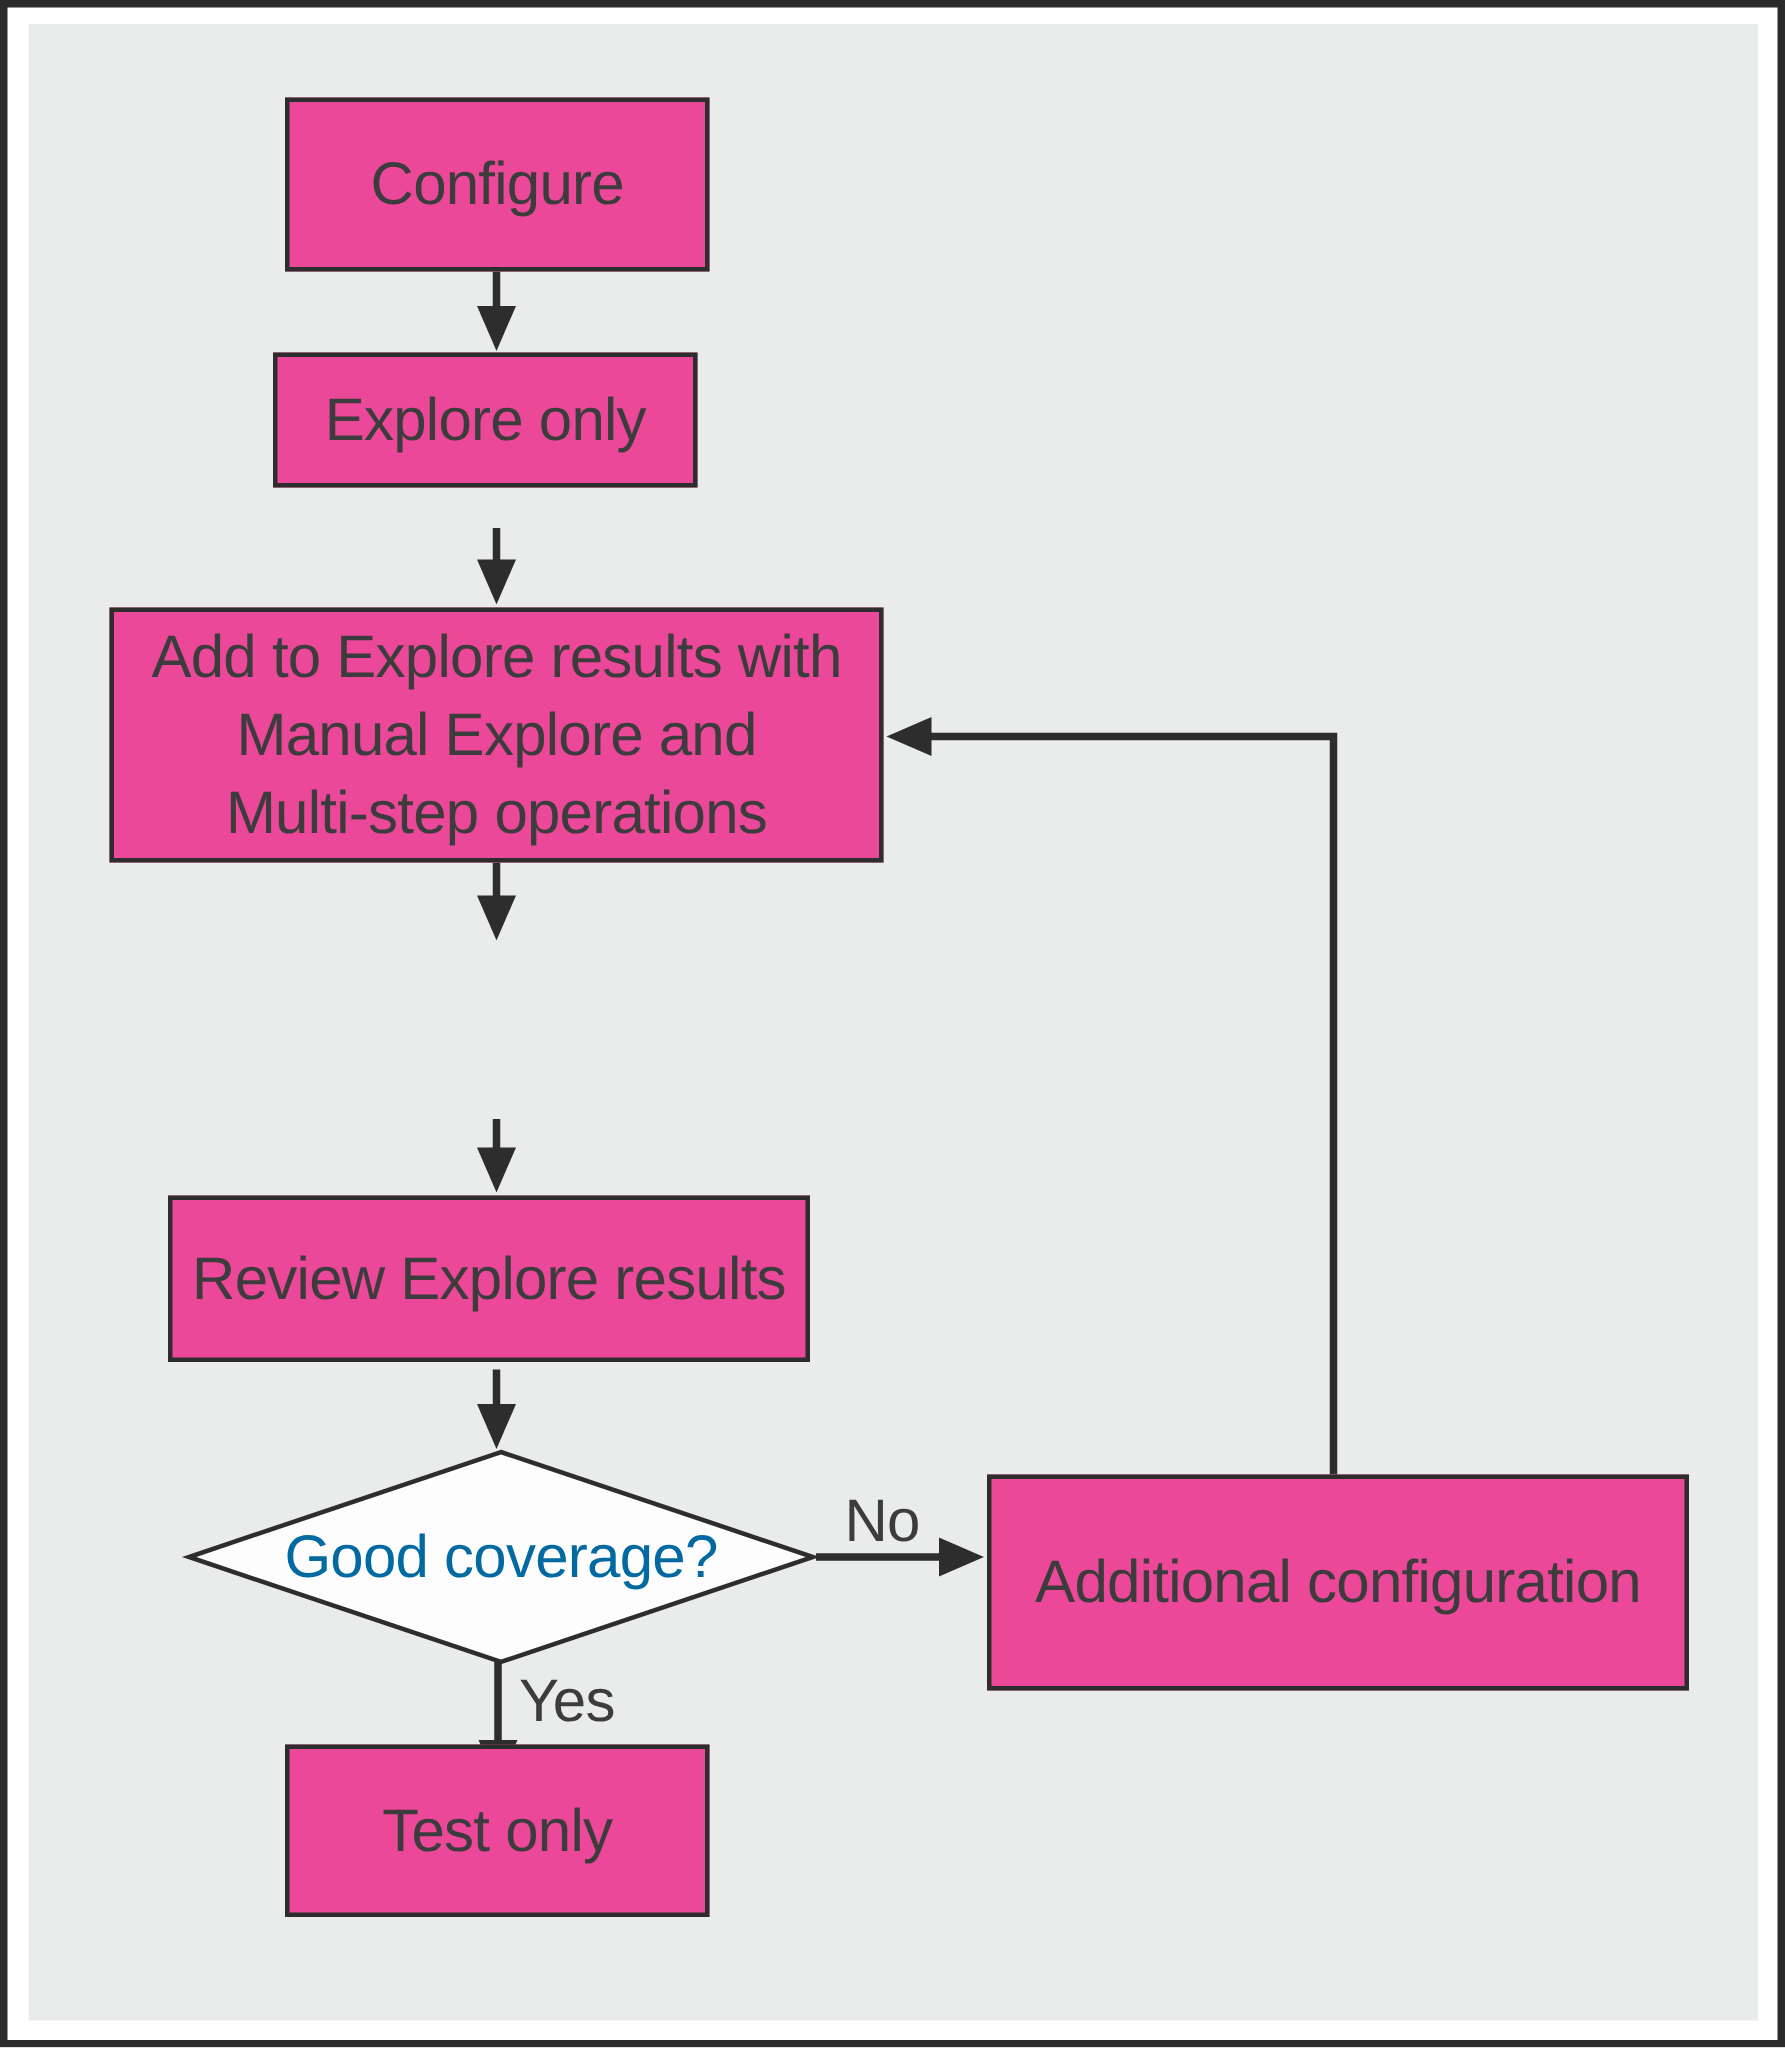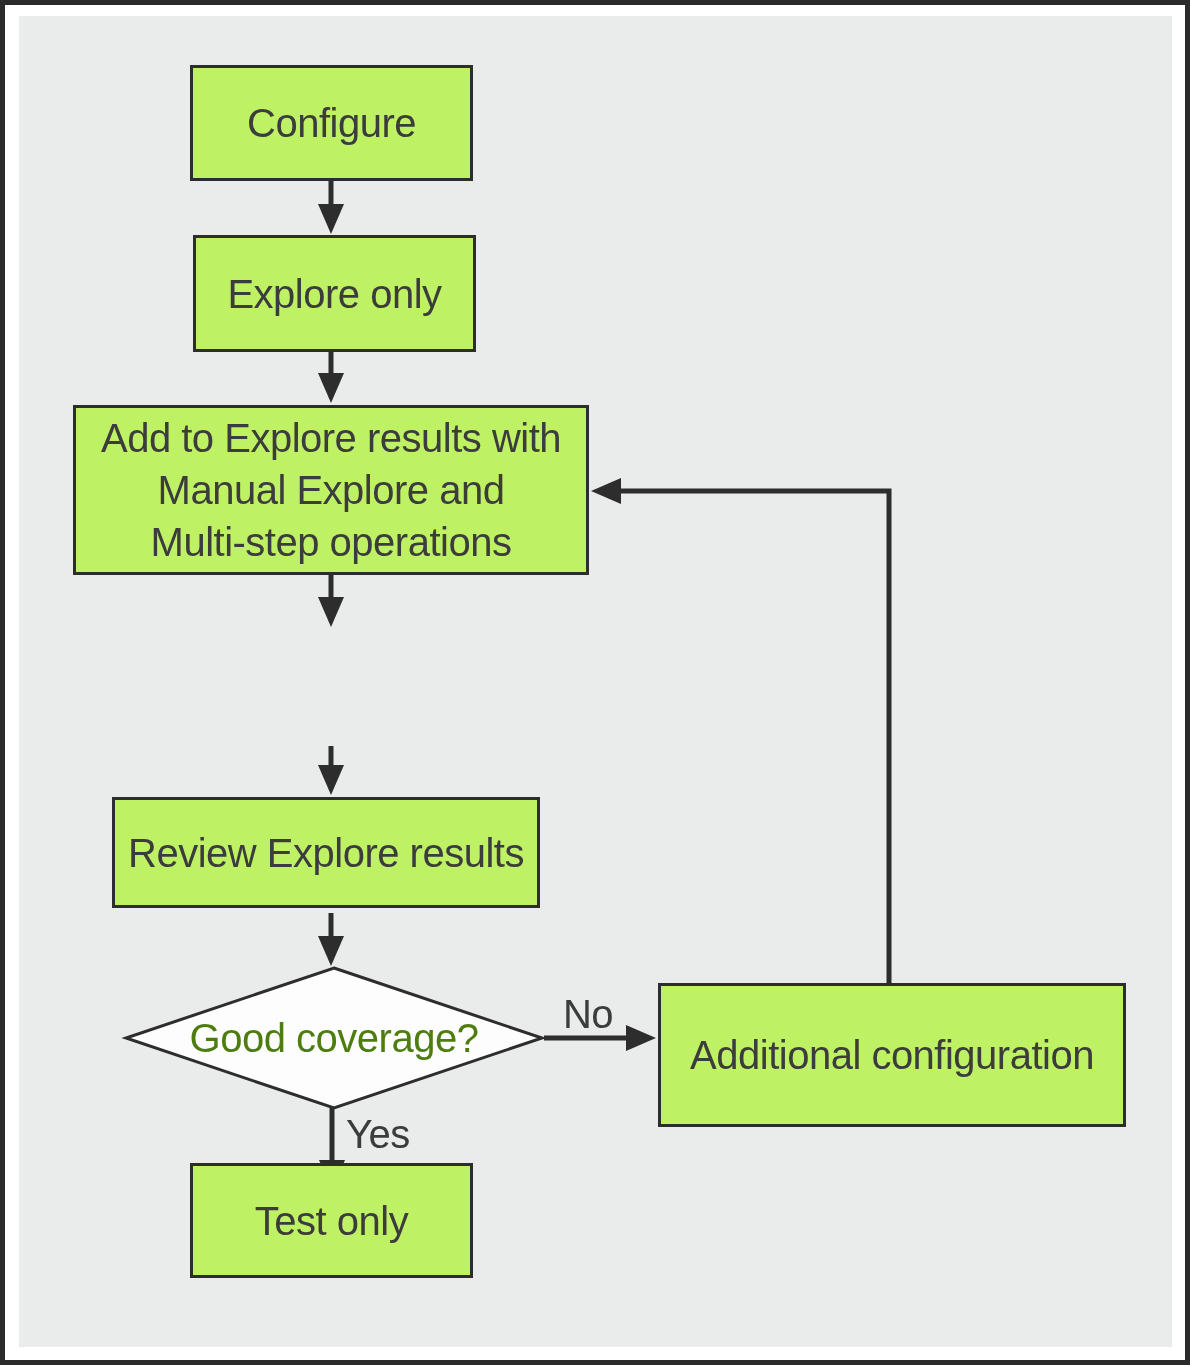--- a/index.html
+++ b/index.html
@@ -29,42 +29,42 @@
   }
   .wires {
     position: absolute;
     left: 0;
     top: 0;
     z-index: 1;
   }
   .node {
     position: absolute;
     box-sizing: border-box;
-    background: #bef264;
+    background: #ec4899;
     border: 3px solid #2d2d2d;
     display: flex;
     flex-direction: column;
     align-items: center;
     justify-content: center;
     text-align: center;
     font-size: 40px;
     letter-spacing: -0.5px;
     color: #3c3c3c;
     z-index: 2;
   }
   .node .node-line { display: block; line-height: 52px; }
   .diamond-label {
     position: absolute;
     display: flex;
     align-items: center;
     justify-content: center;
     text-align: center;
     font-size: 40px;
     letter-spacing: -0.5px;
-    color: #4d7c0f;
+    color: #0369a1;
     z-index: 3;
   }
   .edge-label {
     position: absolute;
     font-size: 40px;
     letter-spacing: -0.5px;
     color: #3c3c3c;
     line-height: 44px;
     z-index: 3;
   }
@@ -98,21 +98,21 @@
       <polygon points="319,1160 345,1160 332,1190"></polygon>
       <polygon points="621,478 621,504 591,491"></polygon>
     </g>
     <polygon points="334,968 542,1038 334,1108 126,1038" fill="#fdfdfd" stroke="#2d2d2d" stroke-width="3"></polygon>
   </svg>
 
   <div class="node" style="left:190px; top:65px; width:283px; height:116px;">
     <span class="node-line">Configure</span>
   </div>
 
-  <div class="node" style="left:193px; top:235px; width:283px; height:117px;">
+  <div class="node" style="left:182px; top:235px; width:283px; height:90px;">
     <span class="node-line">Explore only</span>
   </div>
 
   <div class="node" style="left:73px; top:405px; width:516px; height:170px;">
     <span class="node-line">Add to Explore results with</span>
     <span class="node-line">Manual Explore and</span>
     <span class="node-line">Multi-step operations</span>
   </div>
 
 

